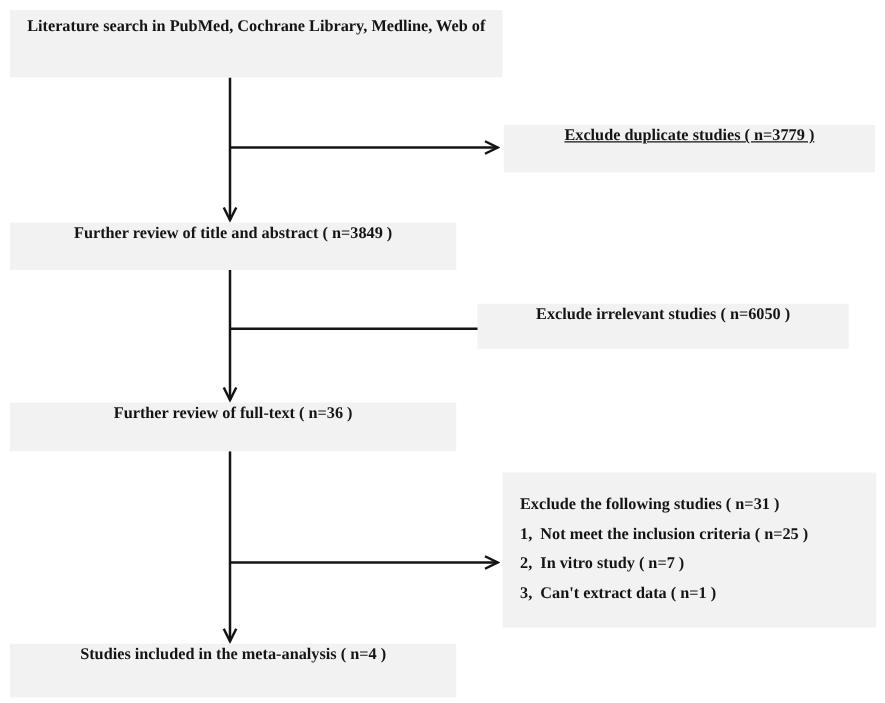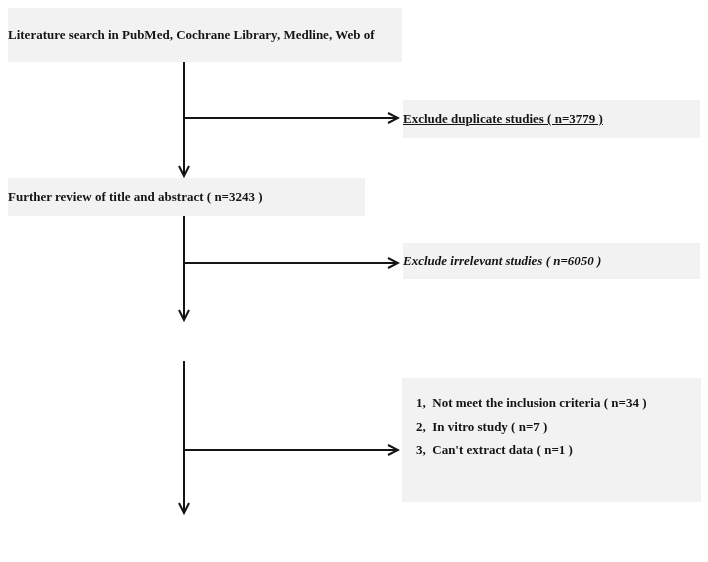--- a/index.html
+++ b/index.html
@@ -14,37 +14,37 @@
   .node{
     position:absolute;
     background:var(--box-fill,#f2f2f2);
     color:var(--text,#141414);
     font-weight:700;
     font-size:13px;
     box-sizing:border-box;
   }
   .node.center{
     display:flex;
-    flex-direction:row;
+    flex-direction:column;
     align-items:center;
     justify-content:flex-start;
     text-align:center;
   }
   .node .line{white-space:nowrap;line-height:26px;}
   .single{white-space:nowrap;}
   .exclude-list{padding:13px 10px 10px 14px;}
   .exclude-list .line{white-space:nowrap;line-height:23.5px;}
   .arrows{position:absolute;left:0;top:0;pointer-events:none;}
   
   #box-search       {left:8px;   top:8px;   width:394px; height:54px;}
   #box-title-abs    {left:8px;   top:178px; width:357px; height:38px;}
   #box-fulltext     {left:8px;   top:322px; width:357px; height:39px;}
   #box-included     {left:8px;   top:515px; width:357px; height:43px;}
   #box-excl-dup     {left:403px; top:100px; width:297px; height:38px;text-decoration:underline;}
-  #box-excl-irrel   {left:403px; top:243px; width:297px; height:36px;font-style:italic;}
+  #box-excl-irrel   {left:382px; top:243px; width:297px; height:36px;}
   #box-excl-full    {left:402px; top:378px; width:299px; height:124px;}
 </style>
 </head>
 <body>
 
 <div class="canvas">
 
   <svg class="arrows" width="708" height="562" viewBox="0 0 708 562">
     <defs>
       <marker id="arrow" markerWidth="14" markerHeight="14" refX="12" refY="7" orient="auto" markerUnits="userSpaceOnUse">
@@ -57,32 +57,39 @@
     <path d="M184,263 H398" style="stroke:var(--line,#141414)" stroke-width="2" fill="none" marker-end="url(#arrow)"></path>
     <path d="M184,361 V513" style="stroke:var(--line,#141414)" stroke-width="2" fill="none" marker-end="url(#arrow)"></path>
     <path d="M184,450 H398" style="stroke:var(--line,#141414)" stroke-width="2" fill="none" marker-end="url(#arrow)"></path>
   </svg>
 
   <div class="node center" id="box-search">
     <div class="line">Literature search in PubMed, Cochrane Library, Medline, Web of</div>
   </div>
 
   <div class="node center" id="box-title-abs">
-    <div class="single">Further review of title and abstract ( n=3243 )</div>
+    <div class="single">Further review of title and abstract ( n=3849 )</div>
   </div>
 
+  <div class="node center" id="box-fulltext">
+    <div class="single">Further review of full-text ( n=36 )</div>
+  </div>
 
+  <div class="node center" id="box-included">
+    <div class="single">Studies included in the meta-analysis ( n=4 )</div>
+  </div>
 
   <div class="node center" id="box-excl-dup">
     <div class="single">Exclude duplicate studies ( n=3779 )</div>
   </div>
 
   <div class="node center" id="box-excl-irrel">
     <div class="single">Exclude irrelevant studies ( n=6050 )</div>
   </div>
 
   <div class="node exclude-list" id="box-excl-full">
-    <div class="line">1, Not meet the inclusion criteria ( n=34 )</div>
+    <div class="line">Exclude the following studies ( n=31 )</div>
+    <div class="line">1, Not meet the inclusion criteria ( n=25 )</div>
     <div class="line">2, In vitro study ( n=7 )</div>
     <div class="line">3, Can't extract data ( n=1 )</div>
   </div>
 
 </div>
 
 </body></html>

